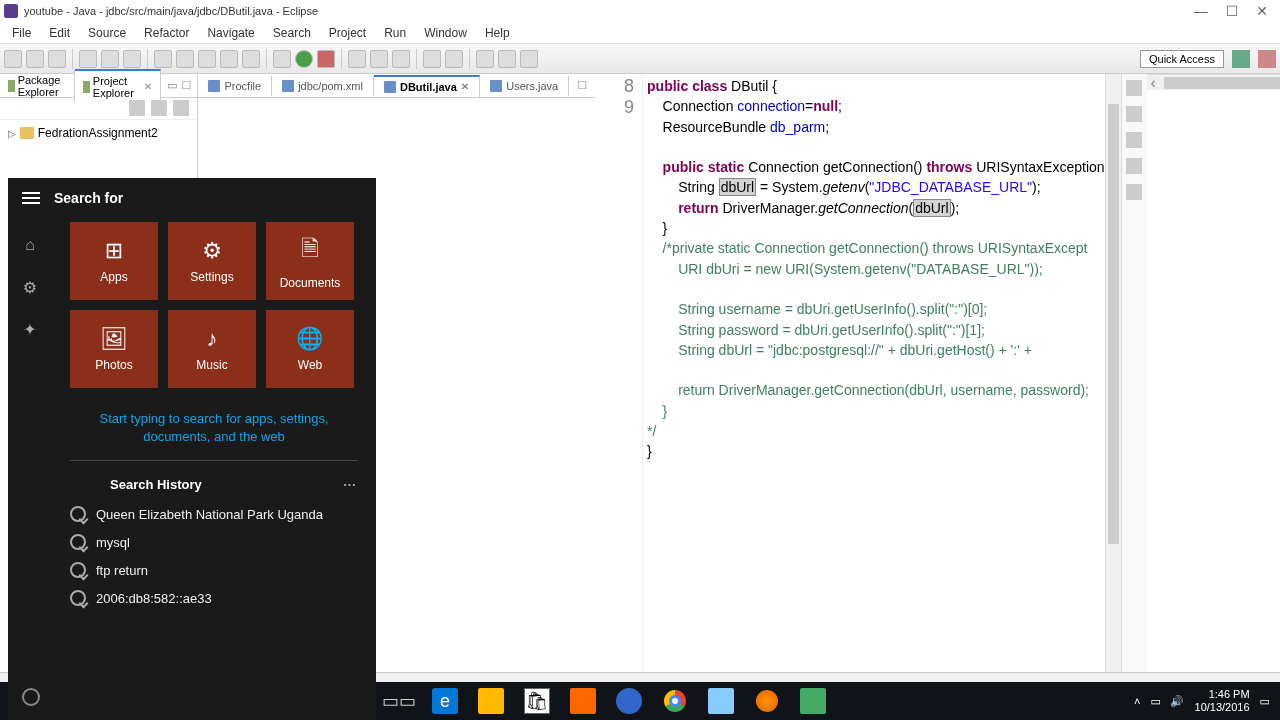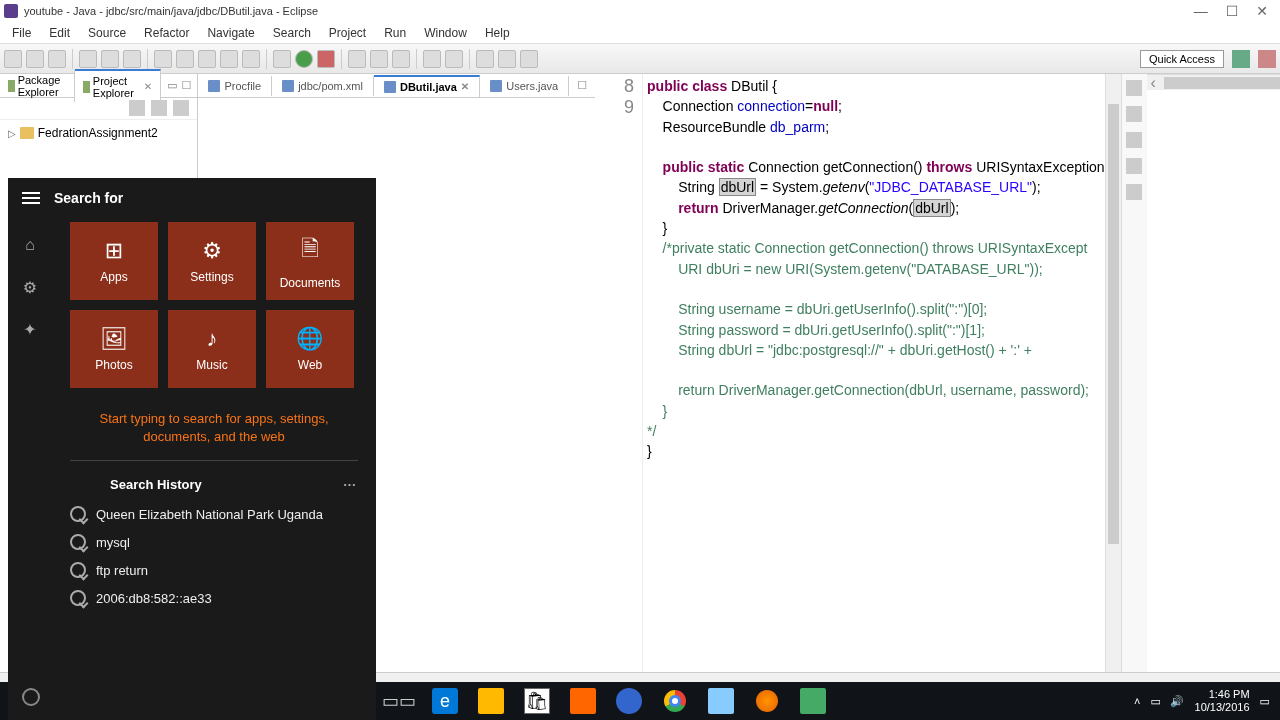--- a/index.html
+++ b/index.html
@@ -46,21 +46,21 @@
 .cortana { position: absolute; left: 8px; bottom: 0; width: 368px; height: 542px; background: #1a1a1a; color: #fff; z-index: 50; }
 .cortana-top { display: flex; align-items: center; padding: 12px 14px; gap: 14px; font-size: 14px; font-weight: 600; }
 .hamburger { width: 18px; display: flex; flex-direction: column; gap: 3px; }
 .hamburger div { height: 2px; background: #fff; }
 .cortana-side { position: absolute; left: 0; top: 50px; width: 44px; display: flex; flex-direction: column; align-items: center; gap: 24px; padding-top: 8px;}
 .cortana-side .sicon { width: 18px; height: 18px; color: #aaa; font-size: 16px; text-align: center; }
 .cortana-body { margin-left: 44px; padding: 4px 18px 0 18px; }
 .tiles { display: flex; flex-wrap: wrap; gap: 10px; }
 .tile { width: 88px; height: 78px; background: #8b2e1a; display: flex; flex-direction: column; align-items: center; justify-content: center; gap: 6px; font-size: 12px; }
 .tile .ticon { font-size: 22px; }
-.hint { color: #f97316; font-size: 13px; text-align: center; margin: 22px 10px 14px 10px; line-height: 1.4;}
+.hint { color: #0ea5e9; font-size: 13px; text-align: center; margin: 22px 10px 14px 10px; line-height: 1.4;}
 .divider { height: 1px; background: #444; margin: 8px 0 12px 0;}
 .sh-header { display: flex; align-items: center; font-size: 13px; font-weight: 600; padding: 4px 0 8px 0; margin-left: 40px;}
 .sh-header .dots { margin-left: auto; color: #aaa; letter-spacing: 2px;}
 .hist { display: flex; align-items: center; gap: 10px; padding: 6px 0; font-size: 13px; color: #eee;}
 .hist .hicon { width: 16px; height: 16px; border: 2px solid #aaa; border-radius: 50%; position: relative; }
 .hist .hicon::after { content: ''; position: absolute; width: 5px; height: 5px; border-left: 2px solid #aaa; border-bottom: 2px solid #aaa; bottom: -3px; right: -3px; transform: rotate(-45deg);}
 .cortana-ring { position: absolute; left: 14px; bottom: 14px; width: 18px; height: 18px; border: 2px solid #888; border-radius: 50%; }
 
 
 .editor { flex: 1; background: #fff; display: flex; flex-direction: row; }

